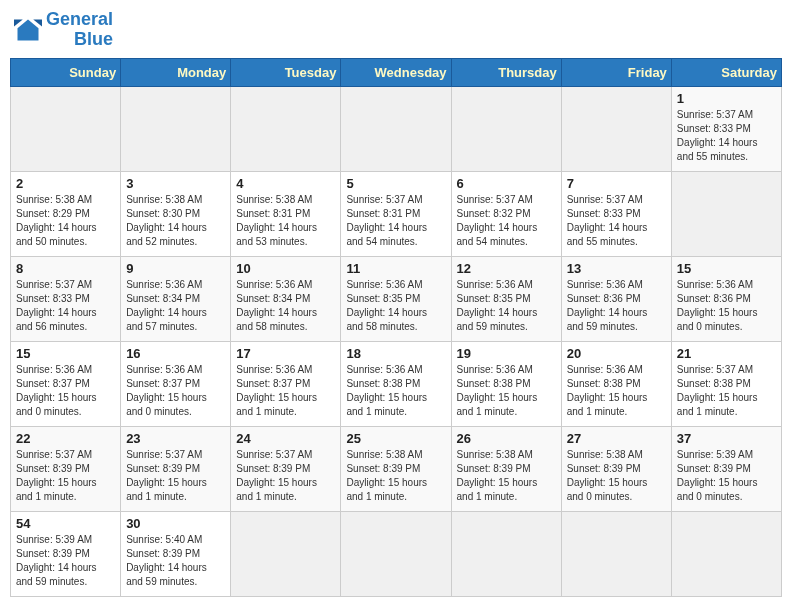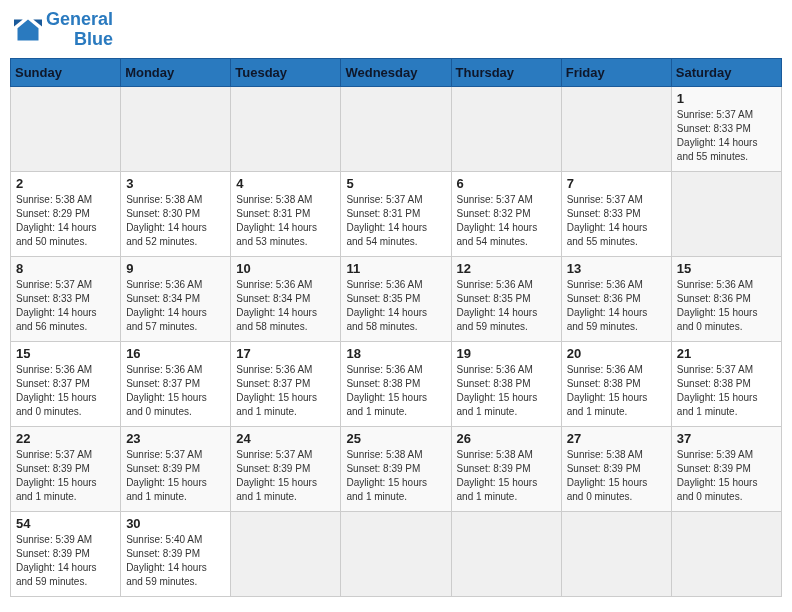--- a/index.html
+++ b/index.html
@@ -48,25 +48,25 @@
       font-size: 15px;
       color: #444;
     }
     .calendar {
       width: 100%;
       border-collapse: collapse;
       border: 1px solid #ccc;
     }
     .calendar th {
       background-color: #2a7abf;
-      color: #0f172a;
+      color: #fef9c3;
       font-size: 13px;
       font-weight: bold;
       padding: 6px 4px;
-      text-align: left;
+      text-align: right;
       border: 1px solid #1a5a9a;
     }
     .calendar td {
       vertical-align: top;
       border: 1px solid #ccc;
       padding: 4px 5px;
       width: 110px;
       min-height: 80px;
       background: #fff;
       font-size: 10.5px;

